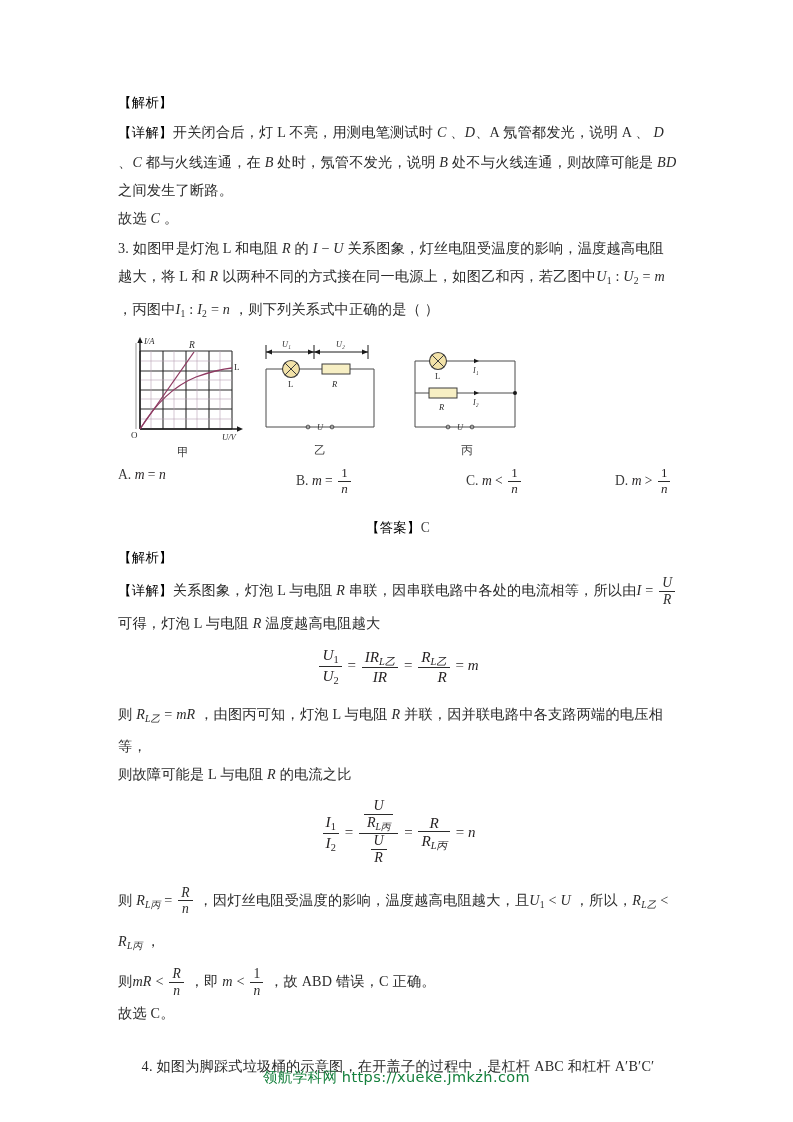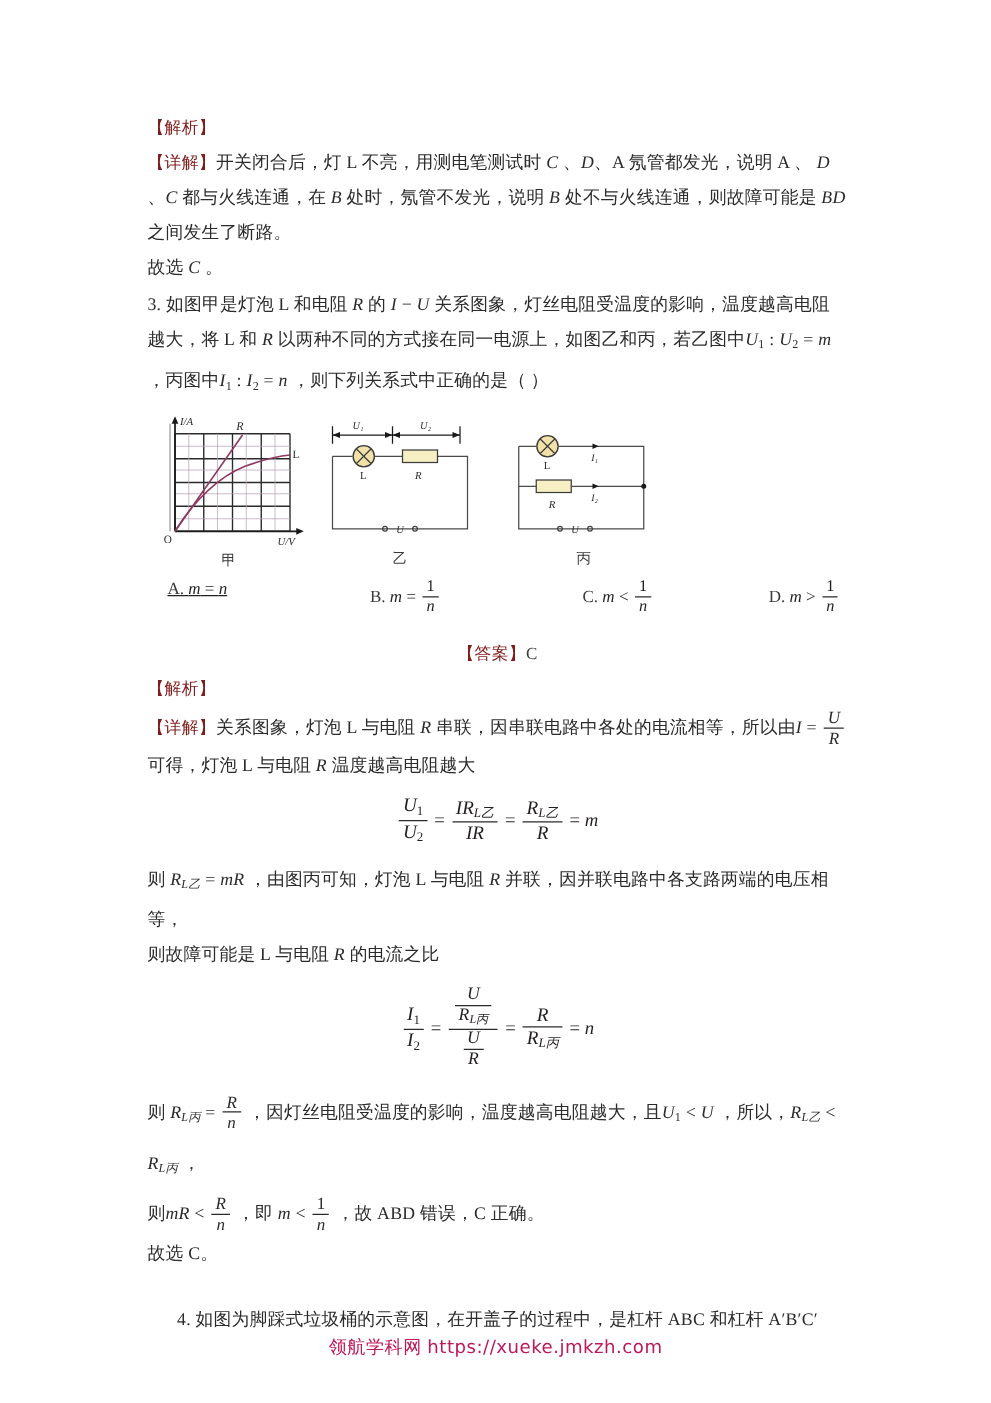--- a/index.html
+++ b/index.html
@@ -30,22 +30,22 @@
   }
   .line {
     font-size: 14.2px;
     line-height: 28px;
     color: #2b2b2b;
     letter-spacing: 0.2px;
     white-space: nowrap;
   }
   .line.wrap { white-space: normal; }
   .tag {
-    color: #7f1d1d;
-    font-family: Liberation Serif, serif;
+    color: #000000;
+    font-family: Liberation Mono, monospace;
     font-size: 13.4px;
     letter-spacing: 0.3px;
   }
   .ans-letter {
     color: #3e3e3e;
     font-size: 13.6px;
   }
   .mi { font-style: italic; }
   .sub {
     font-size: 0.68em;
@@ -109,21 +109,21 @@
     font-family: "Liberation Serif", serif;
   }
 
   
   .footer {
     position: absolute;
     left: 0;
     top: 1068px;
     width: 793px;
     text-align: center;
-    color: #be185d;
+    color: #15803d;
     font-size: 14.5px;
     font-family: "Liberation Sans", "DejaVu Sans", sans-serif;
     letter-spacing: 0.4px;
   }
   .footer .site { font-family: "DejaVu Sans", sans-serif; }
 
   svg { display: block; }
   .nowrapbox { white-space: nowrap; }
 </style>
 </head>
@@ -262,21 +262,21 @@
           <circle cx="45" cy="96" r="1.9" fill="none" stroke="#3c3c3c" stroke-width="0.9"></circle>
           <circle cx="69" cy="96" r="1.9" fill="none" stroke="#3c3c3c" stroke-width="0.9"></circle>
           <text x="54" y="99" font-size="8.4" font-style="italic" font-family="Liberation Serif, serif" fill="#2b2b2b">U</text>
         </svg>
         <div class="figcap" style="width:128px; margin-top:-6px;">丙</div>
       </div>
 
     </div>
 
     <div class="options">
-      <div class="opt" style="left:16px;text-decoration:underline;">
+      <div class="opt" style="left:0px;">
         <span class="lbl">A.</span>
         <span class="mi">m</span><span> = </span><span class="mi">n</span>
       </div>
       <div class="opt" style="left:178px;">
         <span class="lbl">B.</span>
         <span class="mi">m</span><span> = </span><span class="frac"><span class="num">1</span><span class="den mi">n</span></span>
       </div>
       <div class="opt" style="left:348px;">
         <span class="lbl">C.</span>
         <span class="mi">m</span><span> &lt; </span><span class="frac"><span class="num">1</span><span class="den mi">n</span></span>
@@ -307,21 +307,21 @@
       <span class="frac" style="font-size:1.02em;">
         <span class="num"><span class="mi">U</span><span class="subn">1</span></span>
         <span class="den"><span class="mi">U</span><span class="subn">2</span></span>
       </span>
       <span> = </span>
       <span class="frac" style="font-size:1.02em;">
         <span class="num"><span class="mi">IR</span><span class="sub">L乙</span></span>
         <span class="den mi">IR</span>
       </span>
       <span> = </span>
-      <span class="frac" style="font-size:1.02em;">
+      <span class="frac" style="font-size:1.02em;text-align:right;">
         <span class="num"><span class="mi">R</span><span class="sub">L乙</span></span>
         <span class="den mi">R</span>
       </span>
       <span> = </span><span class="mi">m</span>
     </div>
 
     <div class="line wrap">
       <span>则 </span><span class="mi">R</span><span class="sub">L乙</span><span> = </span><span class="mi">mR</span><span> ，由图丙可知，灯泡 L 与电阻 </span><span class="mi">R</span><span> 并联，因并联电路中各支路两端的电压相等，</span>
     </div>
 

